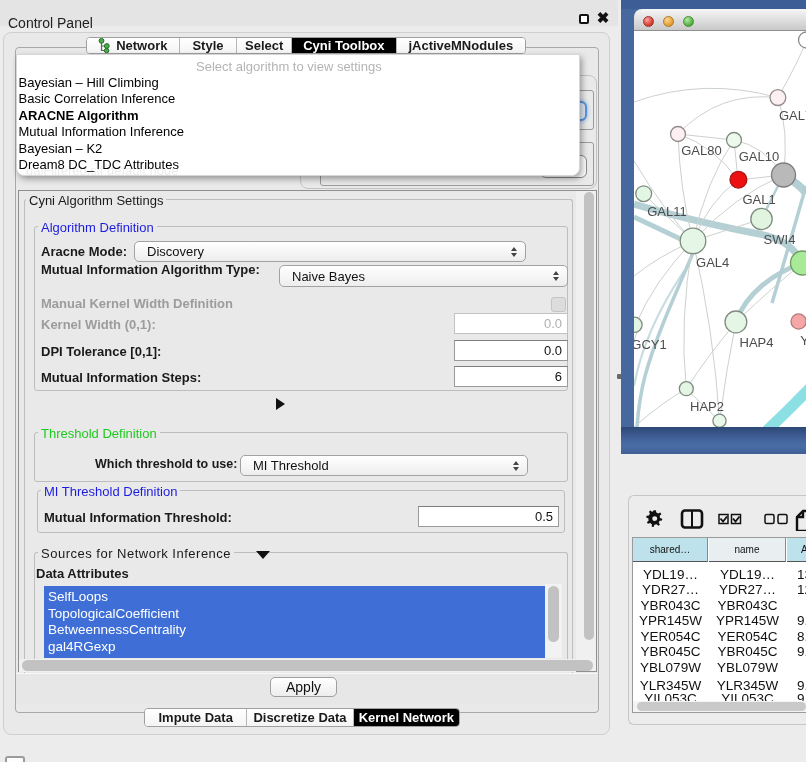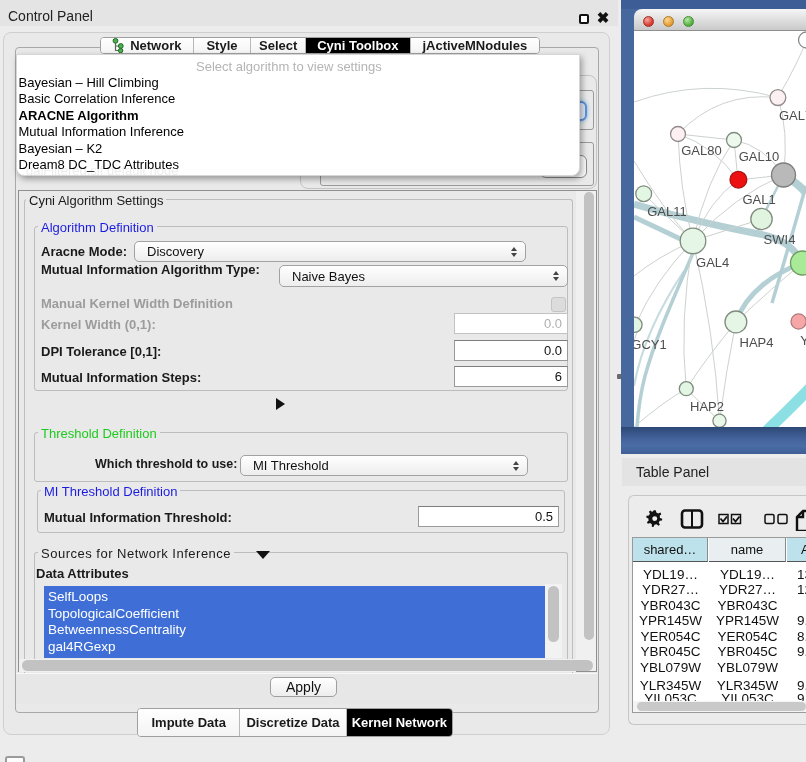--- a/index.html
+++ b/index.html
@@ -3,39 +3,39 @@
 <meta charset="utf-8">
 <style>
 * { margin:0; padding:0; box-sizing:border-box; }
 html,body { width:806px; height:762px; overflow:hidden; }
 #root { position:relative; width:806px; height:762px; background:#ececec;
   font-family:"Liberation Sans", sans-serif; color:#1a1a1a; }
 .abs { position:absolute; }
 
 
 #cp-title { left:0; top:5; width:618px; height:26px; background:#e4e4e4;
-  font-size:14px; color:#222; line-height:26px; padding:3px 0 0 8px; }
+  font-size:14px; color:#222; line-height:26px; padding:10px 0 0 8px; }
 #cp-float { left:579px; top:14px; width:10px; height:10px; border:2px solid #111;
   border-radius:2px; background:#fff; }
 #cp-close { left:594px; top:9px; width:18px; height:18px; font-size:15px;
   font-weight:bold; color:#111; line-height:18px; text-align:center; }
 #outer-panel { left:3px; top:32px; width:607px; height:703px; background:#e9e9e9;
   border:1px solid #cfcfcf; border-radius:8px; }
 #tabpanel { left:15px; top:47px; width:584px; height:666px; background:#e9e9e9;
   border:1px solid #a8a8a8; border-radius:4px; }
 
 
 .seg-bar { display:flex; height:17px; border:1px solid #9f9f9f; border-radius:4px;
   background:#fcfcfc; overflow:hidden; }
 .seg { display:flex; align-items:center; justify-content:center; font-size:13px; font-weight:bold;
   color:#1a1a1a; background:linear-gradient(#ffffff,#f4f4f4); border-right:1px solid #b8b8b8; }
 .seg:last-child { border-right:none; }
 .seg.sel { background:#000000; color:#fff; }
-#toptabs { left:100px; top:37px; width:440px;text-align:center; }
-#bottabs { left:137px; top:708px; width:316px; height:29px; }
+#toptabs { left:86px; top:37px; width:440px;text-align:center; }
+#bottabs { left:144px; top:708px; width:316px; height:19px; }
 
 
 
 #frag-panel { left:300px; top:75px; width:297px; height:114px;
   border:1px solid #c4c4c4; border-radius:8px; }
 #frag-bx1 { position:absolute; left:320px; top:90px; width:274px; height:40px;
   border:1px solid #9a9a9a; border-radius:3px; }
 #frag-bx2 { position:absolute; left:320px; top:142px; width:274px; height:44px;
   border:1px solid #9a9a9a; border-radius:3px; }
 #frag-bx3 { position:absolute; left:540px; top:155px; width:47px; height:23px;
@@ -103,21 +103,21 @@
 .light { position:absolute; top:16px; width:11px; height:11px; border-radius:50%; }
 #net-canvas { left:634px; top:31px; width:172px; height:396px; background:#fff; }
 
 
 #tp-title { left:622px; top:458px; width:184px; height:28px; background:#e3e3e3;
   font-size:14px; color:#222; line-height:28px; padding-left:14px; }
 #tp-box { left:628px; top:495px; width:178px; height:230px; background:#ececec;
   border:1px solid #c6c6c6; border-radius:6px 0 0 6px; border-right:none; }
 #tp-table { left:632px; top:537px; width:174px; height:176px; background:#fff;
   border:1px solid #9a9a9a; border-right:none; overflow:hidden; }
-.th { position:absolute; top:0; height:24px; font-size:13px; color:#111;
+.th { position:absolute; top:0; height:24px; font-size:10px; color:#111;
   text-align:center; line-height:24px; border-right:1px solid #8a8a8a;
   border-bottom:1px solid #555; }
 .tr { position:absolute; width:100%; height:15.5px; font-size:13.5px; line-height:15.5px; color:#111; }
 .td { position:absolute; text-align:center; top:0; }
 #tp-hsb { left:633px; top:701px; width:173px; height:11px; background:#f4f4f4; }
 </style>
 </head>
 <body>
 <div id="root">
 
@@ -301,21 +301,20 @@
       <text x="33" y="184.5" text-anchor="middle">GAL11</text>
       <text x="145.5" y="213" text-anchor="middle">SWI4</text>
       <text x="78.7" y="236" text-anchor="middle">GAL4</text>
       <text x="15" y="318" text-anchor="middle">GCY1</text>
       <text x="122.5" y="316" text-anchor="middle">HAP4</text>
       <text x="166.3" y="313.5">Y</text>
       <text x="73" y="380" text-anchor="middle">HAP2</text>
     </g>
   </svg>
 
-  <div class="abs" id="tp-title">Table Panel</div>
   <div class="abs" id="tp-box"></div>
 
   <svg class="abs" style="left:644px;top:507px" width="162" height="24" viewBox="0 0 162 24">
     <g fill="#111" transform="translate(10,11.5) scale(1.18) translate(-10,-11.5)">
       <path d="M10 4.5 L11.5 4.5 L12 6.5 A4.5 4.5 0 0 1 13.5 7.3 L15.4 6.5 L16.2 7.8 L14.8 9.2 A4.5 4.5 0 0 1 15 11 L17 11.7 L16.8 13.2 L14.8 13.4 A4.5 4.5 0 0 1 14 14.9 L15 16.7 L13.8 17.7 L12.2 16.4 A4.5 4.5 0 0 1 10.4 16.8 L9.6 18.7 L8.1 18.4 L8.2 16.3 A4.5 4.5 0 0 1 6.8 15.3 L4.8 16 L4 14.6 L5.5 13.3 A4.5 4.5 0 0 1 5.3 11.4 L3.4 10.6 L3.7 9.1 L5.7 9 A4.5 4.5 0 0 1 6.6 7.5 L5.7 5.7 L6.9 4.8 L8.5 6 A4.5 4.5 0 0 1 10 4.5 Z M10.6 9.5 A2.1 2.1 0 1 0 10.7 13.7 A2.1 2.1 0 0 0 10.6 9.5 Z"></path>
     </g>
     <rect x="38" y="3.5" width="20" height="17" rx="3" fill="none" stroke="#111" stroke-width="2.6"></rect>
     <line x1="48" y1="4" x2="48" y2="20" stroke="#111" stroke-width="2"></line>
     <g fill="none" stroke="#111" stroke-width="1.5">
       <rect x="75" y="7.5" width="9" height="9"></rect>

